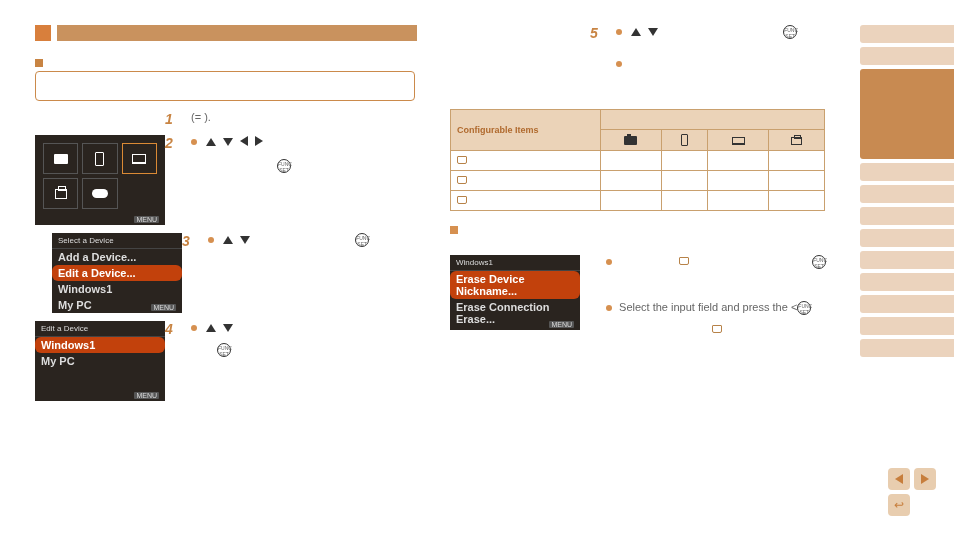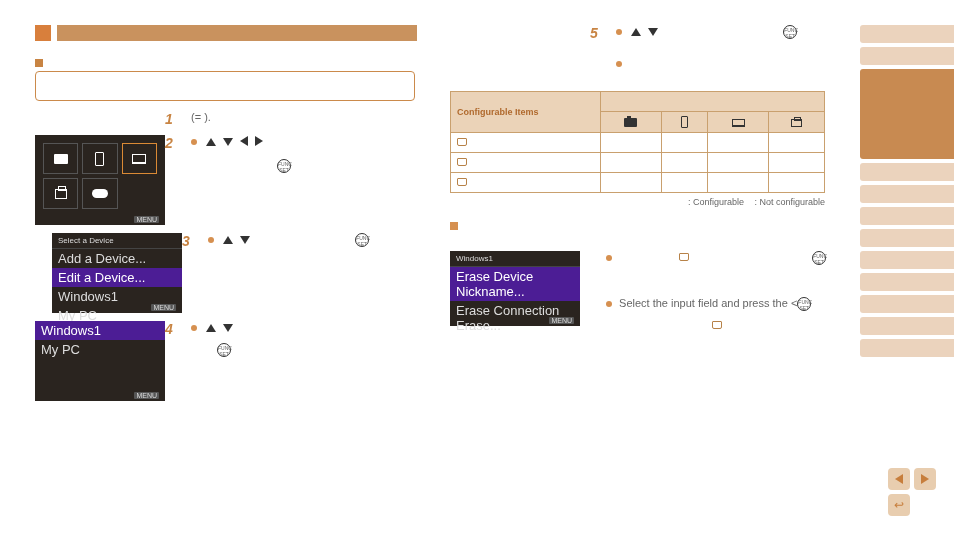--- a/index.html
+++ b/index.html
@@ -151,25 +151,27 @@
     color: #ddd;
     font-size: 8px;
   }
   .camlist-title {
     padding: 3px 6px;
     font-size: 8px;
     border-bottom: 1px solid #444;
   }
   .camlist-item {
     padding: 2px 6px;
-    font-size: 13px;
+    font-size: 11px;
+    font-weight: bold;
   }
   .camlist-item.sel {
-    background: #4c1d95;
+    background: #c2410c;
     color: #fff;
+    border-radius: 6px;
   }
   
   
   .arrow-group {
     display: inline-block;
     vertical-align: middle;
   }
   .tri {
     display: inline-block;
     width: 0;
@@ -191,21 +193,21 @@
     line-height: 6px;
     text-align: center;
     vertical-align: middle;
     padding-top: 1px;
   }
   
   
   .conf-table {
     width: 375px;
     border-collapse: collapse;
-    margin-top: 18px;
+    margin-top: 36px;
     font-size: 9px;
   }
   .conf-table th, .conf-table td {
     border: 1px solid #c9a06e;
     padding: 4px 6px;
     text-align: center;
     vertical-align: middle;
     height: 20px;
   }
   .conf-table th {
@@ -367,20 +369,21 @@
             <span class="tri down"></span>
           </span>
           <span style="margin-left:100px;" class="func-icon">FUNC
 SET</span>
         </div>
       </div>
     </div>
 
     <div class="step-row" style="margin-top:8px;">
       <div class="screenshot camlist">
+        <div class="camlist-title">Edit a Device</div>
         <div class="camlist-item sel">Windows1</div>
         <div class="camlist-item">My PC</div>
         <div class="cam-menu">MENU</div>
       </div>
       <div class="step-body">
         <span class="step-num">4</span>
         <div class="step-text">
           <span class="bullet"></span>
           <span class="arrow-group">
             <span class="tri up"></span>
@@ -441,24 +444,20 @@
       </tr>
       <tr>
         <td class="row-label"><span class="book-icon"></span></td>
         <td></td>
             <td></td>
             <td></td>
             <td></td>
       </tr>
     </tbody>
       </table>
-    <div class="legend">
-      <span>: Configurable</span>
-      <span>: Not configurable</span>
-    </div>
 
     <div style="margin-top:12px;">
       <span class="small-orange-sq"></span>
     </div>
 
     <div class="step-row" style="margin-top:20px;">
       <div class="screenshot camlist" style="height:75px;">
         <div class="camlist-title">Windows1</div>
         <div class="camlist-item sel">Erase Device Nickname...</div>
         <div class="camlist-item">Erase Connection Erase...</div>

